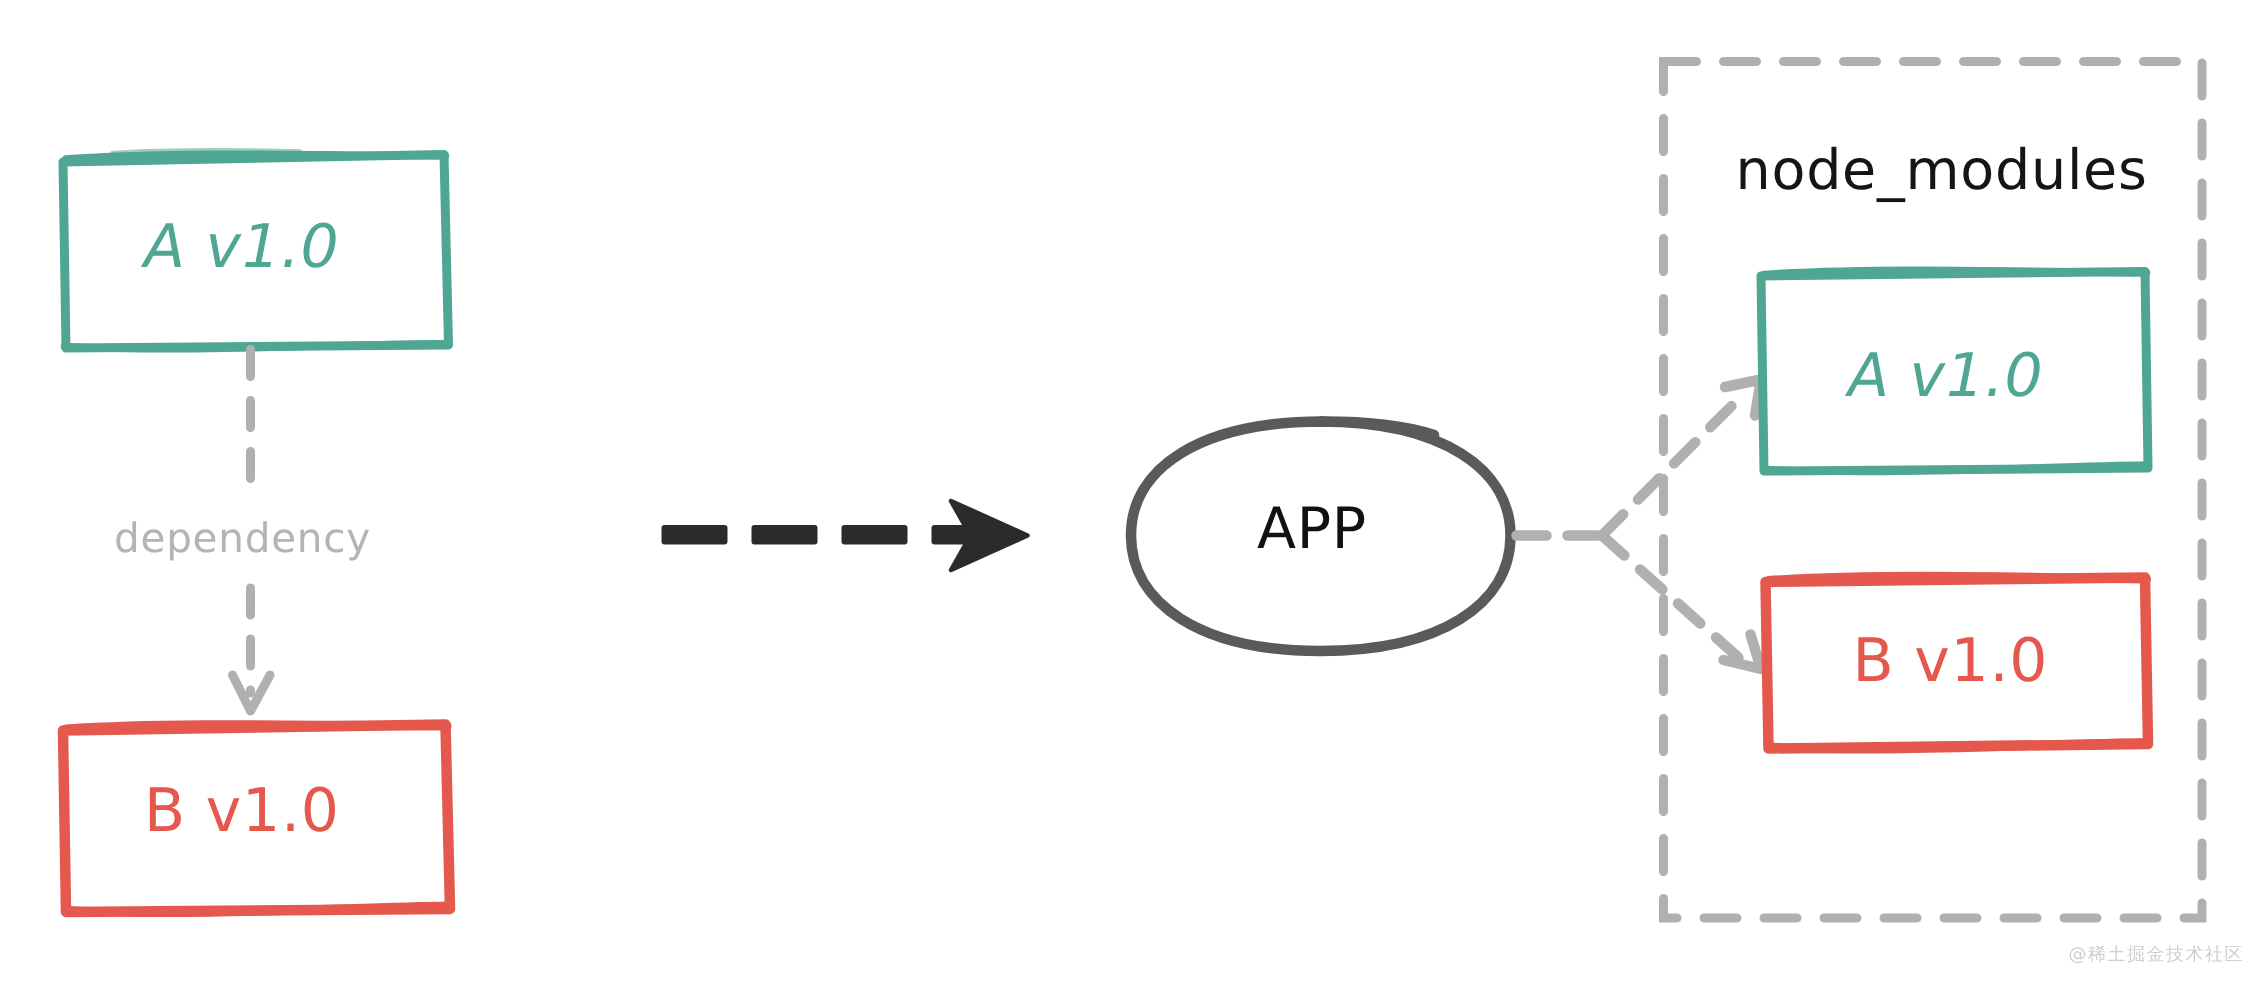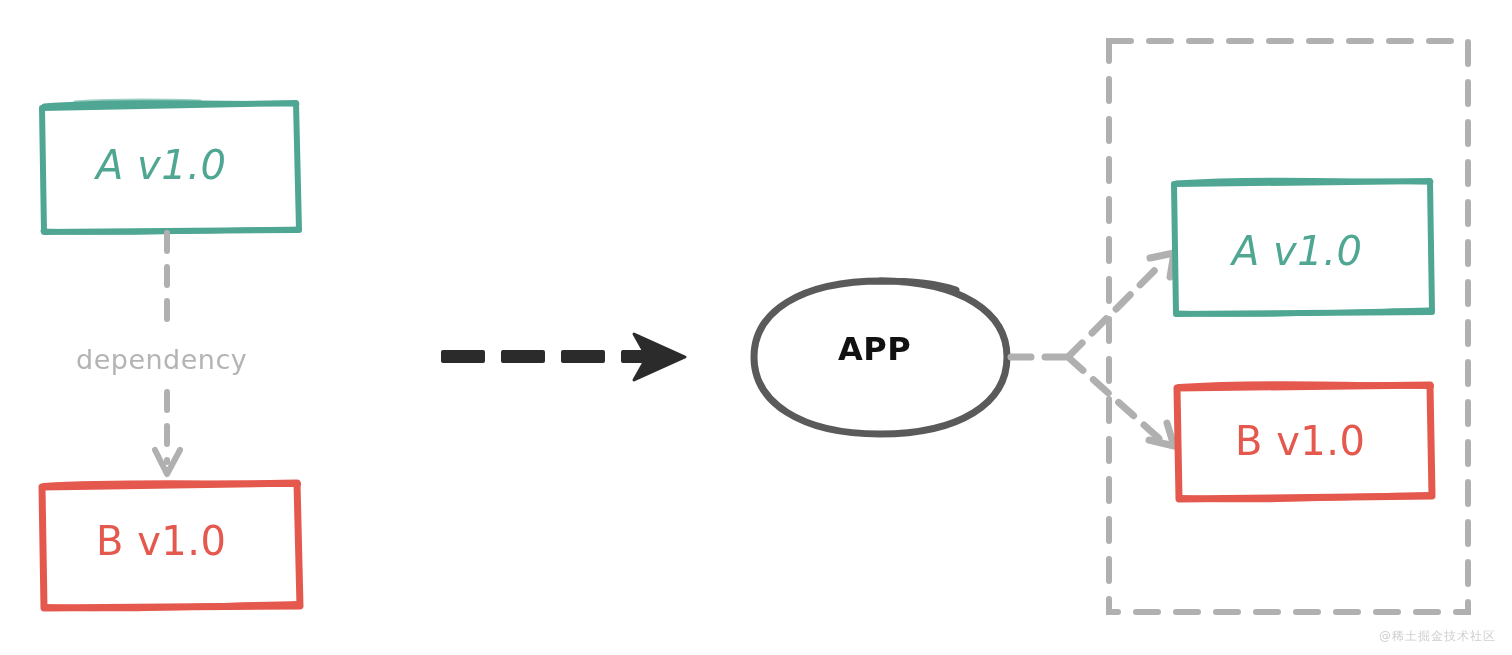--- a/index.html
+++ b/index.html
@@ -38,23 +38,23 @@
     font-weight: 400;
   }
   .lbl-b-left {
     left: 96px; top: 518px;
     font-size: 40px;
     color: #e4584d;
     font-weight: 400;
   }
   .lbl-app {
     left: 838px; top: 330px;
-    font-size: 32px;
+    font-size: 38px;
     color: #111111;
-    font-weight: 700;
+    font-weight: 400;
   }
   .lbl-dependency {
     left: 76px; top: 344px;
     font-size: 27px;
     color: #b4b4b4;
     font-weight: 400;
   }
   .lbl-nodemodules {
     left: 1157px; top: 92px;
     font-size: 37px;
@@ -157,20 +157,21 @@
   </svg>
 
   <span class="node-label lbl-a-left">A v1.0</span>
 
   <span class="node-label lbl-dependency">dependency</span>
 
   <span class="node-label lbl-b-left">B v1.0</span>
 
   <span class="node-label lbl-app">APP</span>
 
+  <span class="node-label lbl-nodemodules">node_modules</span>
 
   <span class="node-label lbl-a-right">A v1.0</span>
 
   <span class="node-label lbl-b-right">B v1.0</span>
 
   <span class="watermark">@稀土掘金技术社区</span>
 
 </div>
 
 </body></html>

